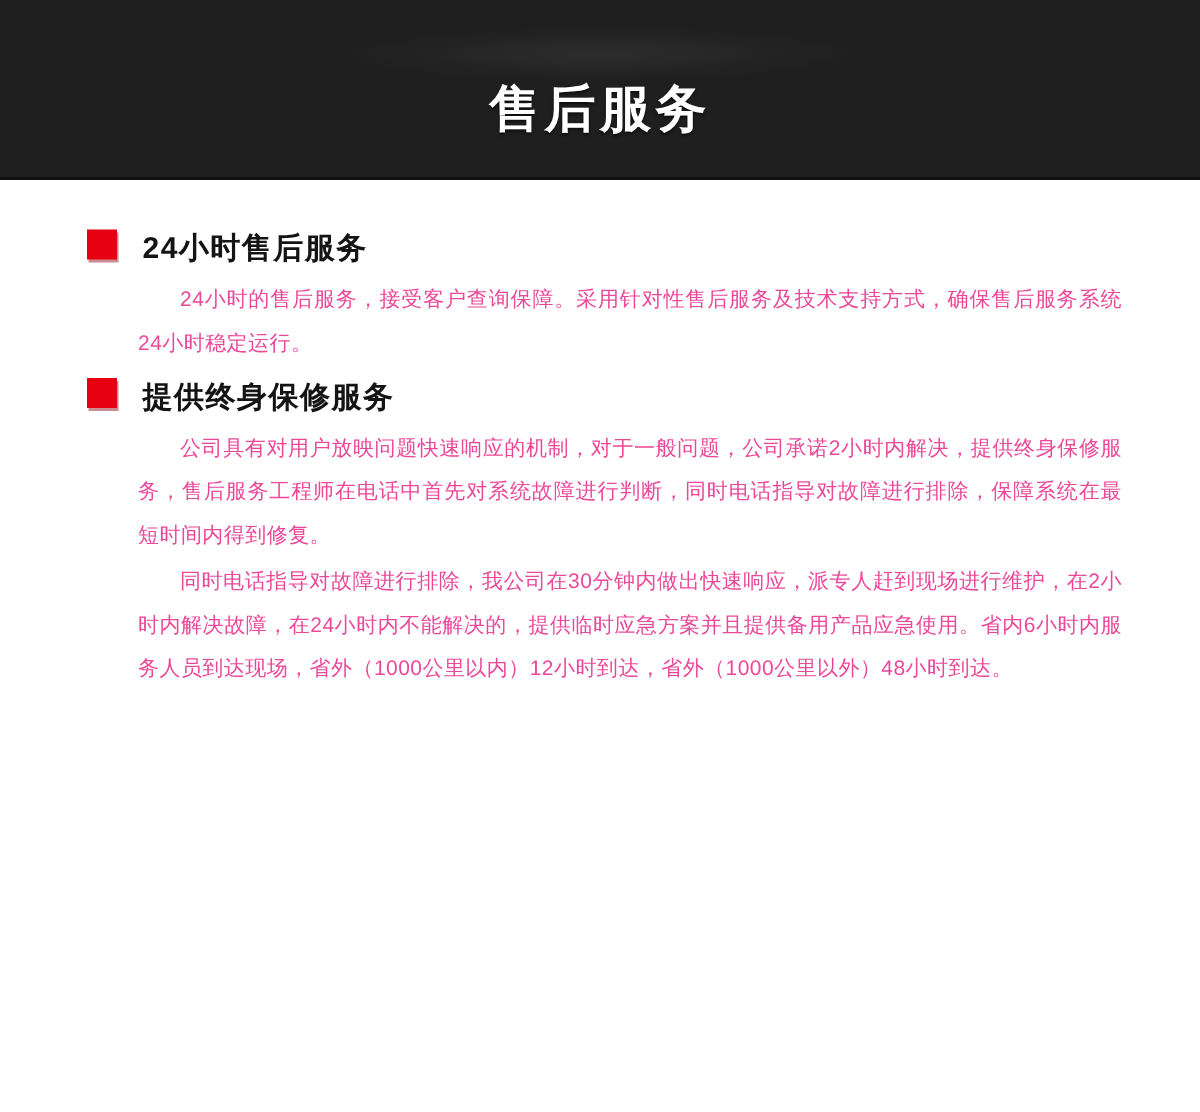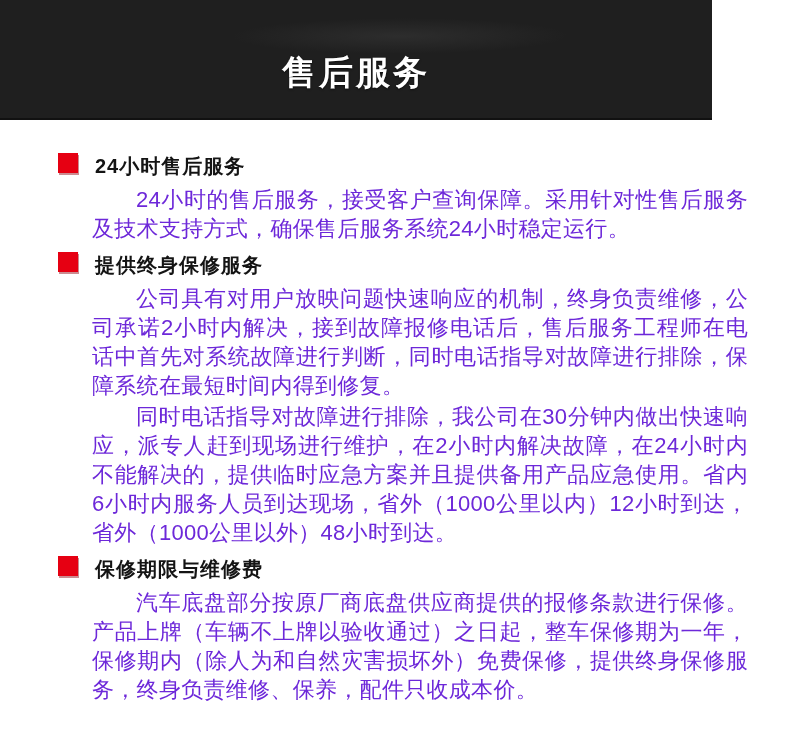--- a/index.html
+++ b/index.html
@@ -11,21 +11,21 @@
     width: 800px;
     height: 741px;
     background: #ffffff;
     font-family: "Liberation Sans", "DejaVu Sans", sans-serif;
     overflow: hidden;
   }
 
   
   .banner {
     position: relative;
-    width: 712px;
+    width: 800px;
     height: 120px;
     background: #1f1f1f;
     border-bottom: 2px solid #111;
     display: flex;
     align-items: center;
     justify-content: center;
   }
   .banner-title {
     margin-top: 28px;
     color: #ffffff;
@@ -66,23 +66,23 @@
     box-shadow: 1px 2px 0 rgba(140,0,12,0.45);
   }
   .heading-text {
     font-size: 20px;
     font-weight: bold;
     color: #141414;
     letter-spacing: 1px;
   }
   .section p {
     margin: 0 0 0 34px;
-    font-size: 22px;
+    font-size: 14px;
     line-height: 29px;
-    color: #6d28d9;
+    color: #ec4899;
     text-indent: 2em;
     text-align: justify;
     letter-spacing: 0.3px;
   }
   .section p + p { margin-top: 2px; }
 </style>
 </head>
 <body>
 
 <div class="banner" style="background: rgb(31, 31, 31);">
@@ -101,25 +101,18 @@
   </div>
 
   <div class="section">
   </div>
 
   <div class="section">
     <div class="section-heading">
       <span class="bullet" style="background: rgb(230, 0, 18);"></span>
       <span class="heading-text">提供终身保修服务</span>
     </div>
-    <p>公司具有对用户放映问题快速响应的机制，终身负责维修，公司承诺2小时内解决，接到故障报修电话后，售后服务工程师在电话中首先对系统故障进行判断，同时电话指导对故障进行排除，保障系统在最短时间内得到修复。</p>
+    <p>公司具有对用户放映问题快速响应的机制，对于一般问题，公司承诺2小时内解决，提供终身保修服务，售后服务工程师在电话中首先对系统故障进行判断，同时电话指导对故障进行排除，保障系统在最短时间内得到修复。</p>
     <p>同时电话指导对故障进行排除，我公司在30分钟内做出快速响应，派专人赶到现场进行维护，在2小时内解决故障，在24小时内不能解决的，提供临时应急方案并且提供备用产品应急使用。省内6小时内服务人员到达现场，省外（1000公里以内）12小时到达，省外（1000公里以外）48小时到达。</p>
   </div>
 
-  <div class="section">
-    <div class="section-heading">
-      <span class="bullet" style="background: rgb(230, 0, 18);"></span>
-      <span class="heading-text">保修期限与维修费</span>
-    </div>
-    <p>汽车底盘部分按原厂商底盘供应商提供的报修条款进行保修。产品上牌（车辆不上牌以验收通过）之日起，整车保修期为一年，保修期内（除人为和自然灾害损坏外）免费保修，提供终身保修服务，终身负责维修、保养，配件只收成本价。</p>
-  </div>
 
 </div>
 
 </body></html>

